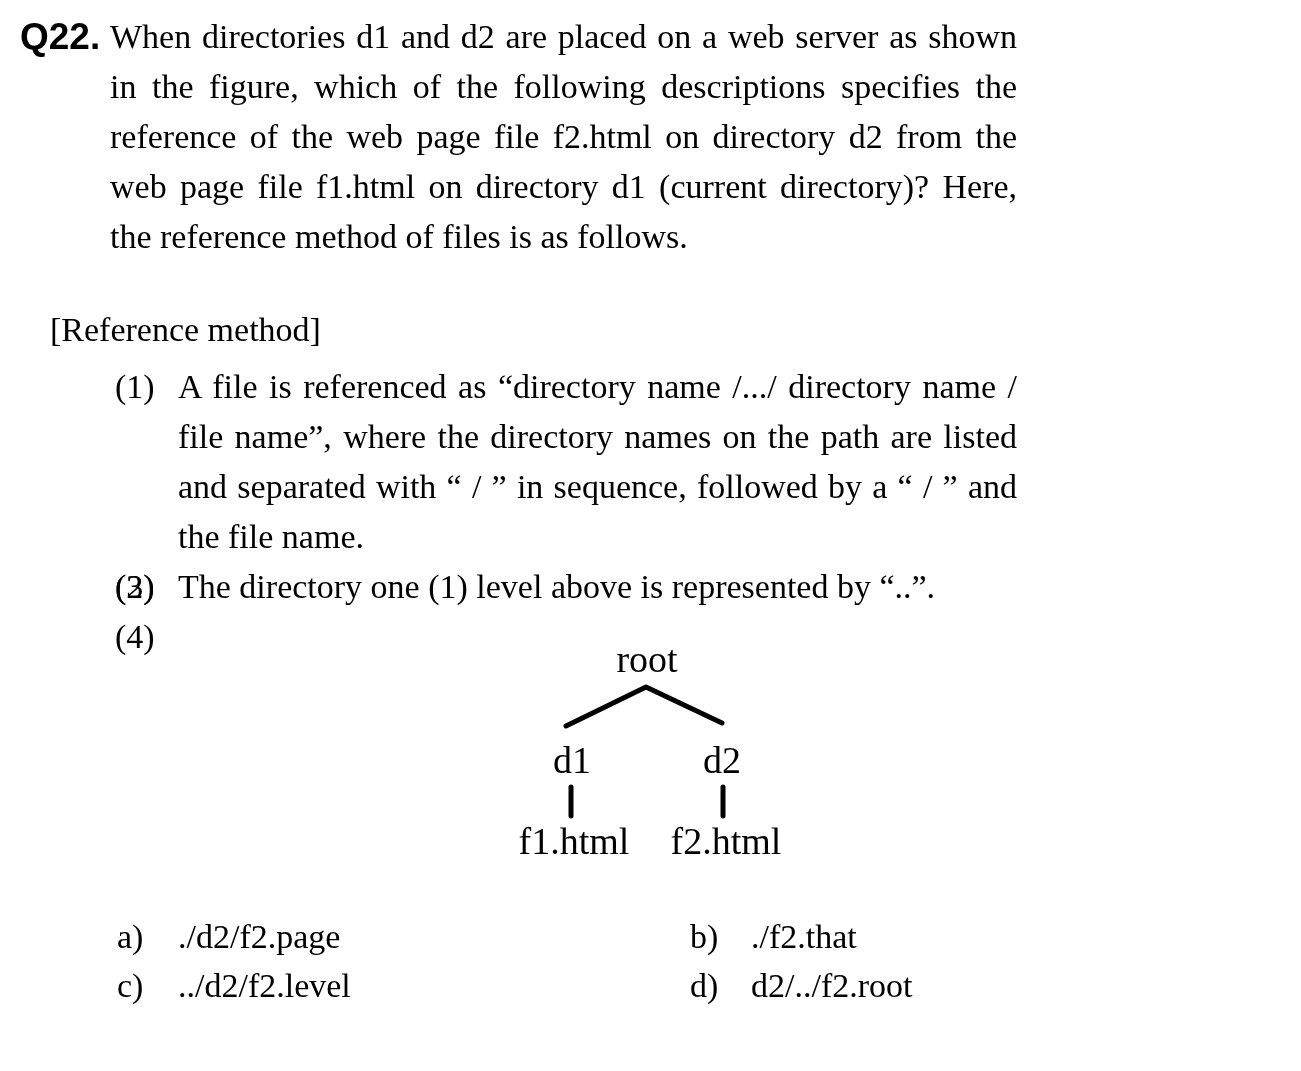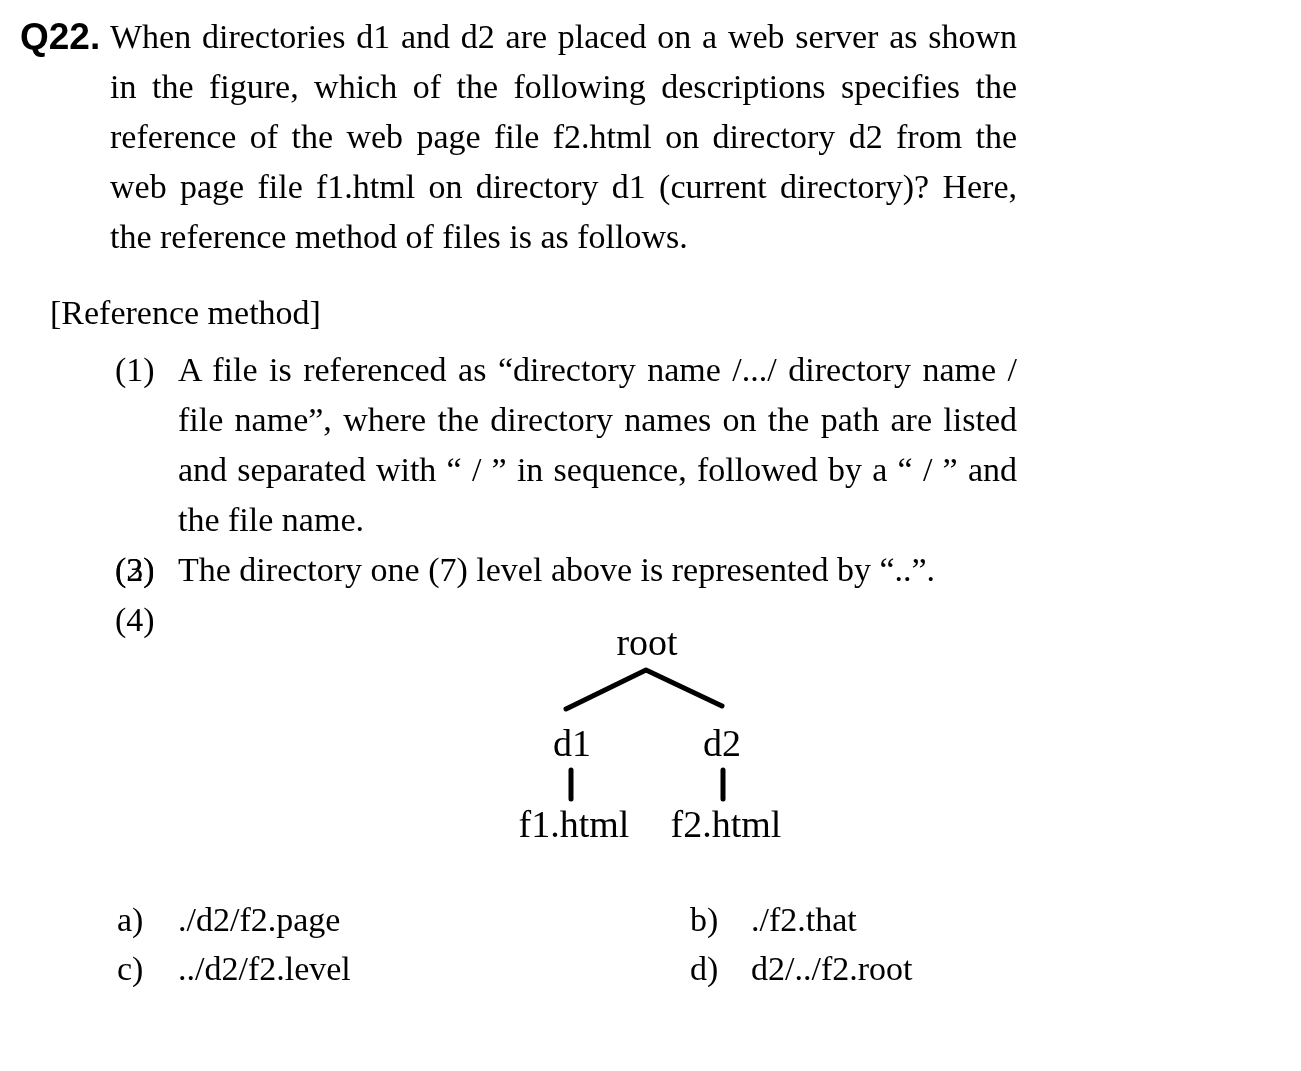--- a/index.html
+++ b/index.html
@@ -34,21 +34,21 @@
     font-family: "Liberation Sans", sans-serif;
     font-weight: bold;
     font-size: 37px;
     line-height: 50px;
   }
   .q-text {
     text-align: justify;
   }
   
   .ref-heading {
-    margin-top: 26px;
+    margin-top: 43px;
     margin-left: 50px;
   }
   .ref-items {
     margin-top: 7px;
   }
   .ref-item {
     position: relative;
     padding-left: 178px;
   }
   .item-num {
@@ -115,21 +115,21 @@
   <div class="ref-items">
     <div class="ref-item">
       <span class="item-num">(1)</span>
       <div class="item-text">A file is referenced as “directory name /.../ directory name / file name”, where the directory names on the path are listed and separated with “ / ” in sequence, followed by a “ / ” and the file name.</div>
     </div>
     <div class="ref-item">
       <span class="item-num">(2)</span>
     </div>
     <div class="ref-item">
       <span class="item-num">(3)</span>
-      <div class="item-text">The directory one (7) level above is represented by “..”.</div>
+      <div class="item-text">The directory one (1) level above is represented by “..”.</div>
     </div>
     <div class="ref-item">
       <span class="item-num">(4)</span>
     </div>
   </div>
 
   <svg class="tree" width="500" height="250" viewBox="400 670 500 250">
     <text x="647" y="722">root</text>
     <path class="branch" d="M 566 776 L 646 737 L 722 773"></path>
     <text x="572" y="823">d1</text>

